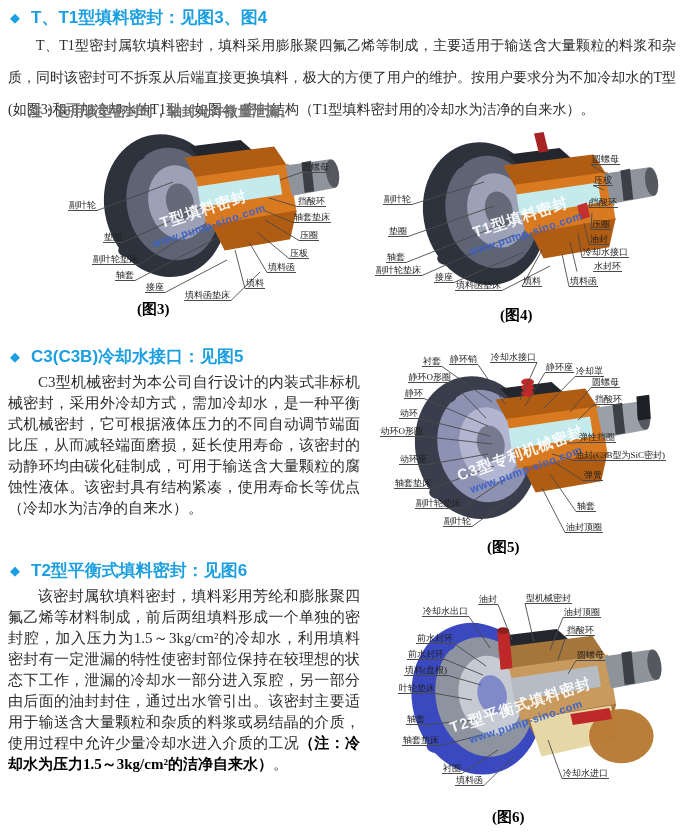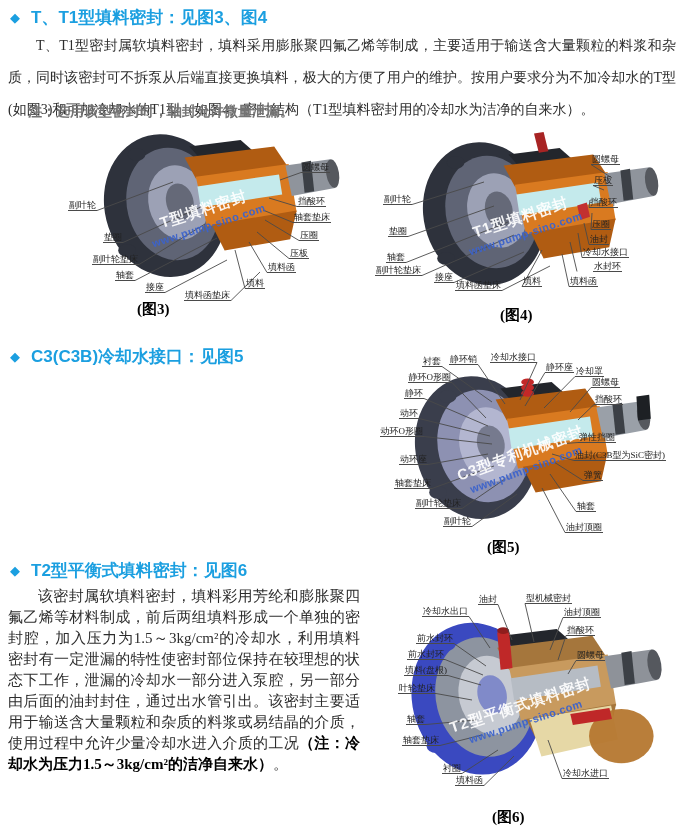--- a/index.html
+++ b/index.html
@@ -153,20 +153,21 @@
       <div class="fig-label" style="top: 141px; left: 205px; margin-left: 16px;">水封环</div>
       <div class="fig-label" style="top: 156px; left: 197px;">填料函</div>
       <div class="fig-label" style="top: 156px; left: 150px;">填料</div>
       <div class="fig-caption" style="left: 128px; top: 186px;">(图4)</div>
     </div>
 
   <div class="sec-heading" id="h2">
     <span class="diamond">◆</span>
     <span>C3(C3B)冷却水接口：见图5</span>
   </div>
+  <p class="para" id="p2">C3型机械密封为本公司自行设计的内装式非标机械密封，采用外冷却方式，需加冷却水，是一种平衡式机械密封，它可根据液体压力的不同自动调节端面比压，从而减轻端面磨损，延长使用寿命，该密封的动静环均由碳化硅制成，可用于输送含大量颗粒的腐蚀性液体。该密封具有结构紧凑，使用寿命长等优点（冷却水为洁净的自来水）。</p>
 
   <div class="figure" id="fig5">
       <svg viewBox="0 0 322 218" class="fig-svg">
         <g transform="translate(44,20) scale(0.8)">
    <ellipse cx="88" cy="102" rx="76" ry="90" fill="#3a3e4c" transform="rotate(-14 88 102)"></ellipse>
    <ellipse cx="97" cy="100" rx="57" ry="71" fill="#8d91b2" transform="rotate(-14 97 100)"></ellipse>
    <ellipse cx="104" cy="98" rx="37" ry="47" fill="#b3b6d0" transform="rotate(-14 104 98)"></ellipse>
    <ellipse cx="106" cy="97" rx="17" ry="23" fill="#3a3e4c" opacity="0.5" transform="rotate(-14 106 97)"></ellipse>
    <ellipse cx="52" cy="38" rx="11" ry="8" fill="#3a3e4c"></ellipse>
    <ellipse cx="40" cy="158" rx="11" ry="8" fill="#3a3e4c"></ellipse>

